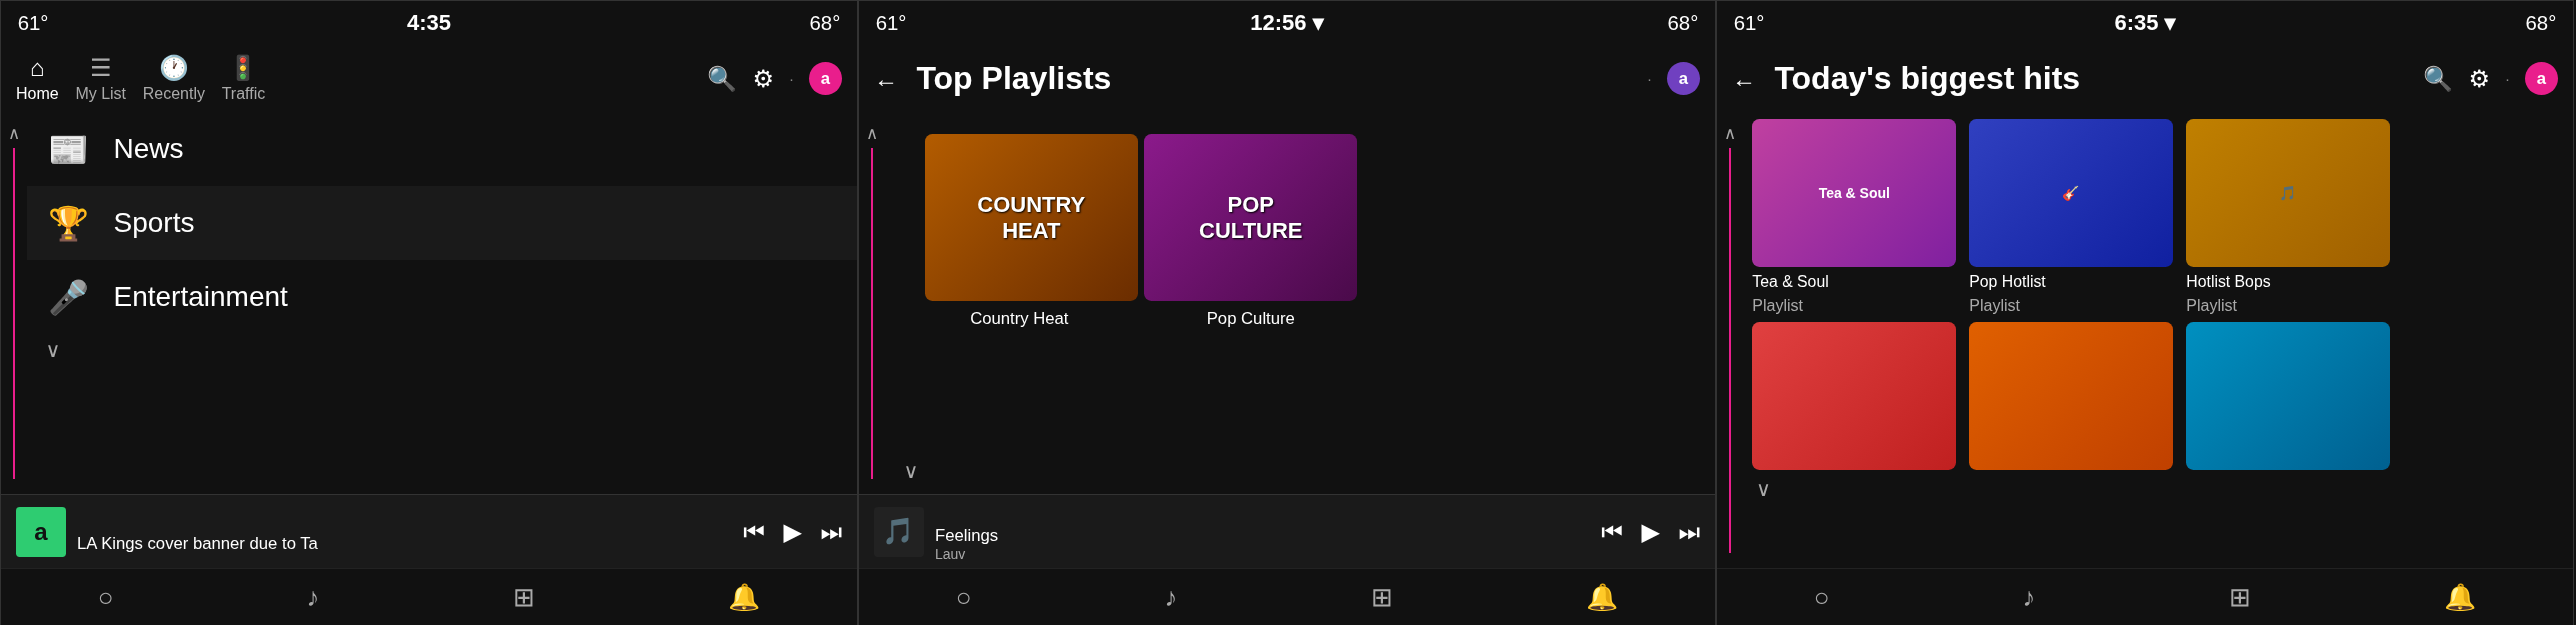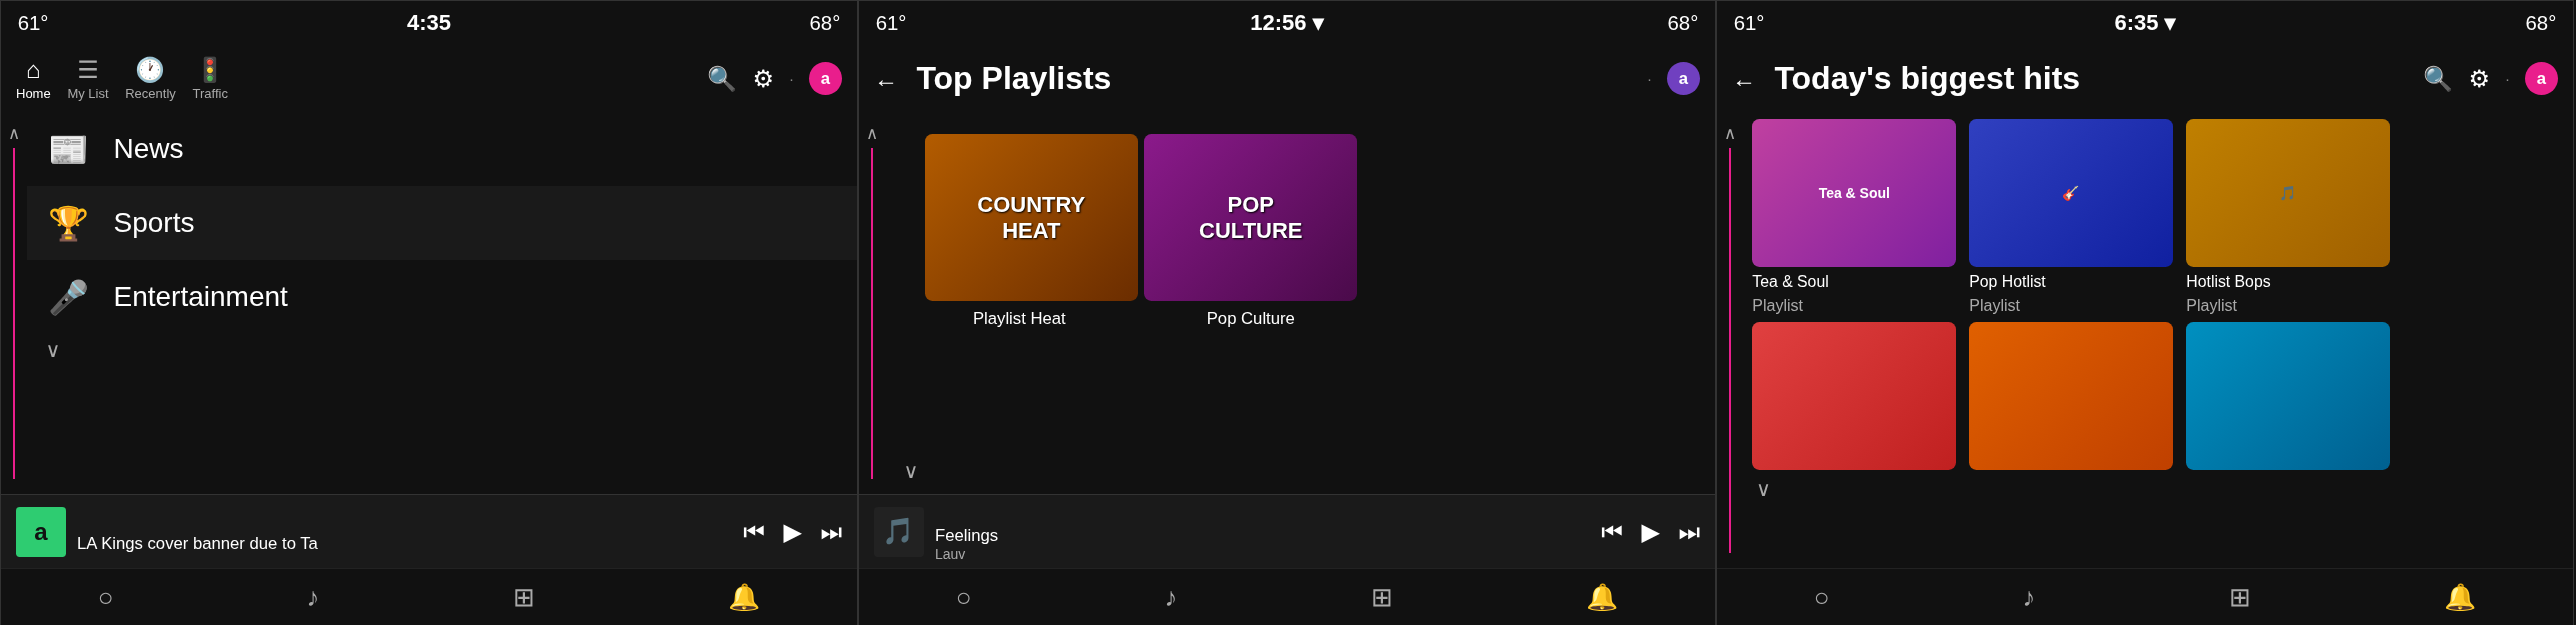--- a/index.html
+++ b/index.html
@@ -65,21 +65,21 @@
       align-items: center;
       gap: 2.8px;
       color: #aaa;
       font-size: 13px;
       cursor: pointer;
     }
     .nav-item.active { color: #fff; }
     .nav-item .icon-box {
       font-size: 24px;
     }
-    .nav-item .label { font-size: 13px; }
+    .nav-item .label { font-size: 16px; }
     .nav-actions {
       display: flex;
       align-items: center;
       gap: 15px;
     }
     .nav-actions .icon { font-size: 24px; color: #fff; cursor: pointer; }
     .avatar-circle {
       width: 33px;
       height: 33px;
       border-radius: 50%;
@@ -405,21 +405,21 @@
       <div class="divider-v"></div>
     </div>
 
     <div style="flex:1; display:flex; flex-direction:column; padding: 7.4px 9.3px;">
       <div class="playlists-grid">
 
         <div class="playlist-col">
           <div class="playlist-art art-country-heat">
             <div style="font-size:22px; text-shadow: 0.9px 0.9px 1.9px #000;">COUNTRY<br>HEAT</div>
           </div>
-          <div class="playlist-name">Playlist Heat</div>
+          <div class="playlist-name">Country Heat</div>
         </div>
 
 
         <div class="playlist-col">
           <div class="playlist-art art-pop-culture">
             <div style="font-size:22px; text-shadow: 0.9px 0.9px 1.9px #000;">POP<br>CULTURE</div>
           </div>
           <div class="playlist-name">Pop Culture</div>
         </div>
       </div>

